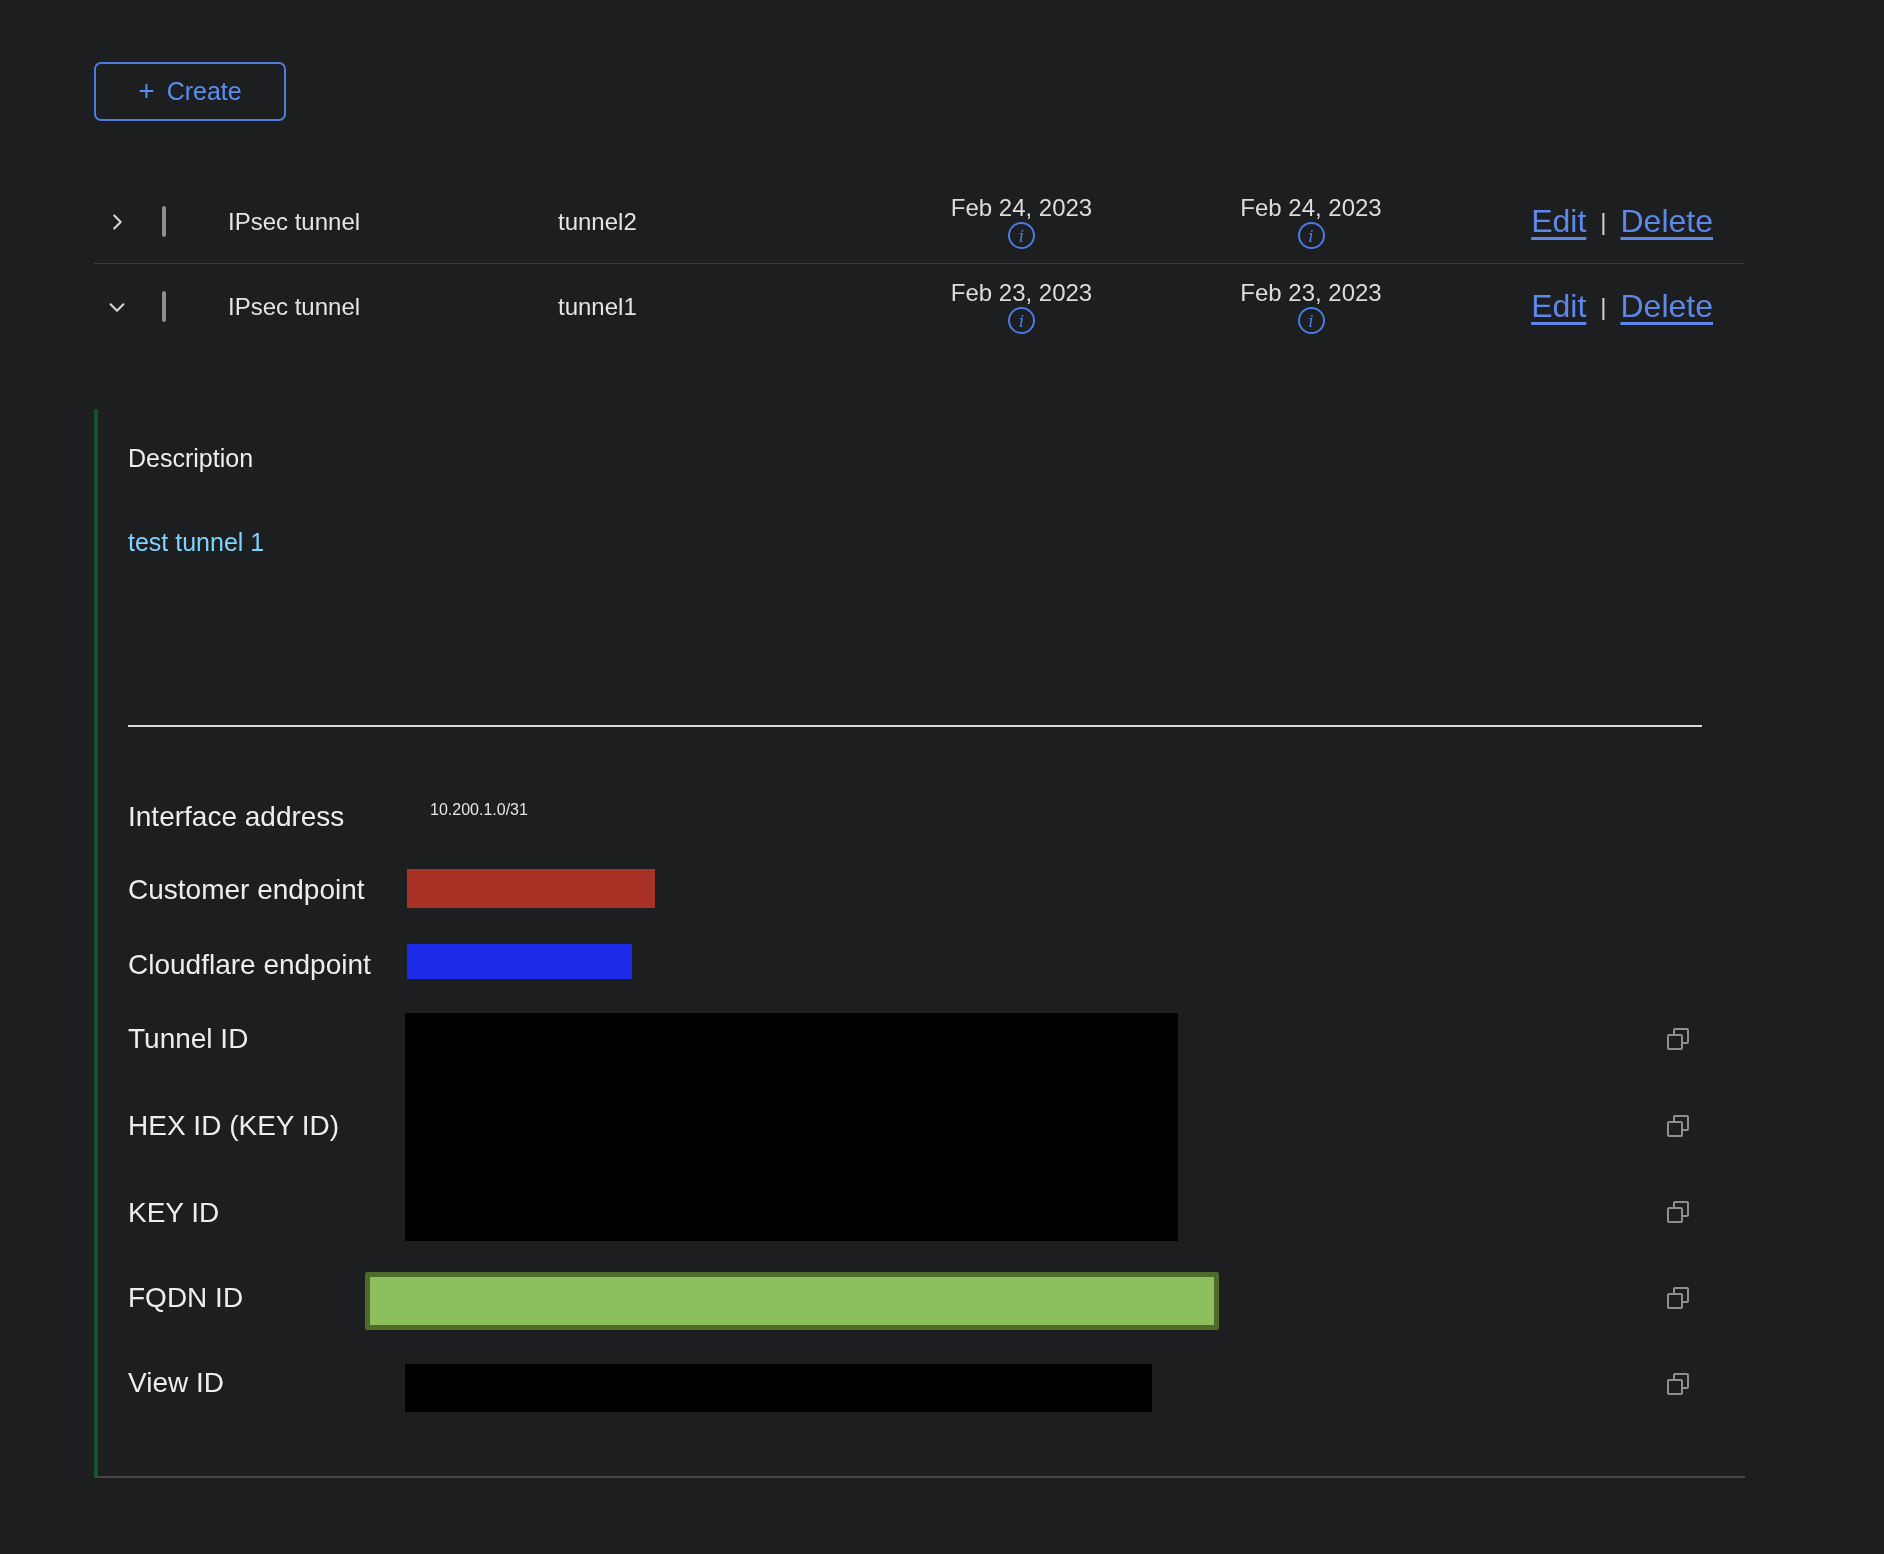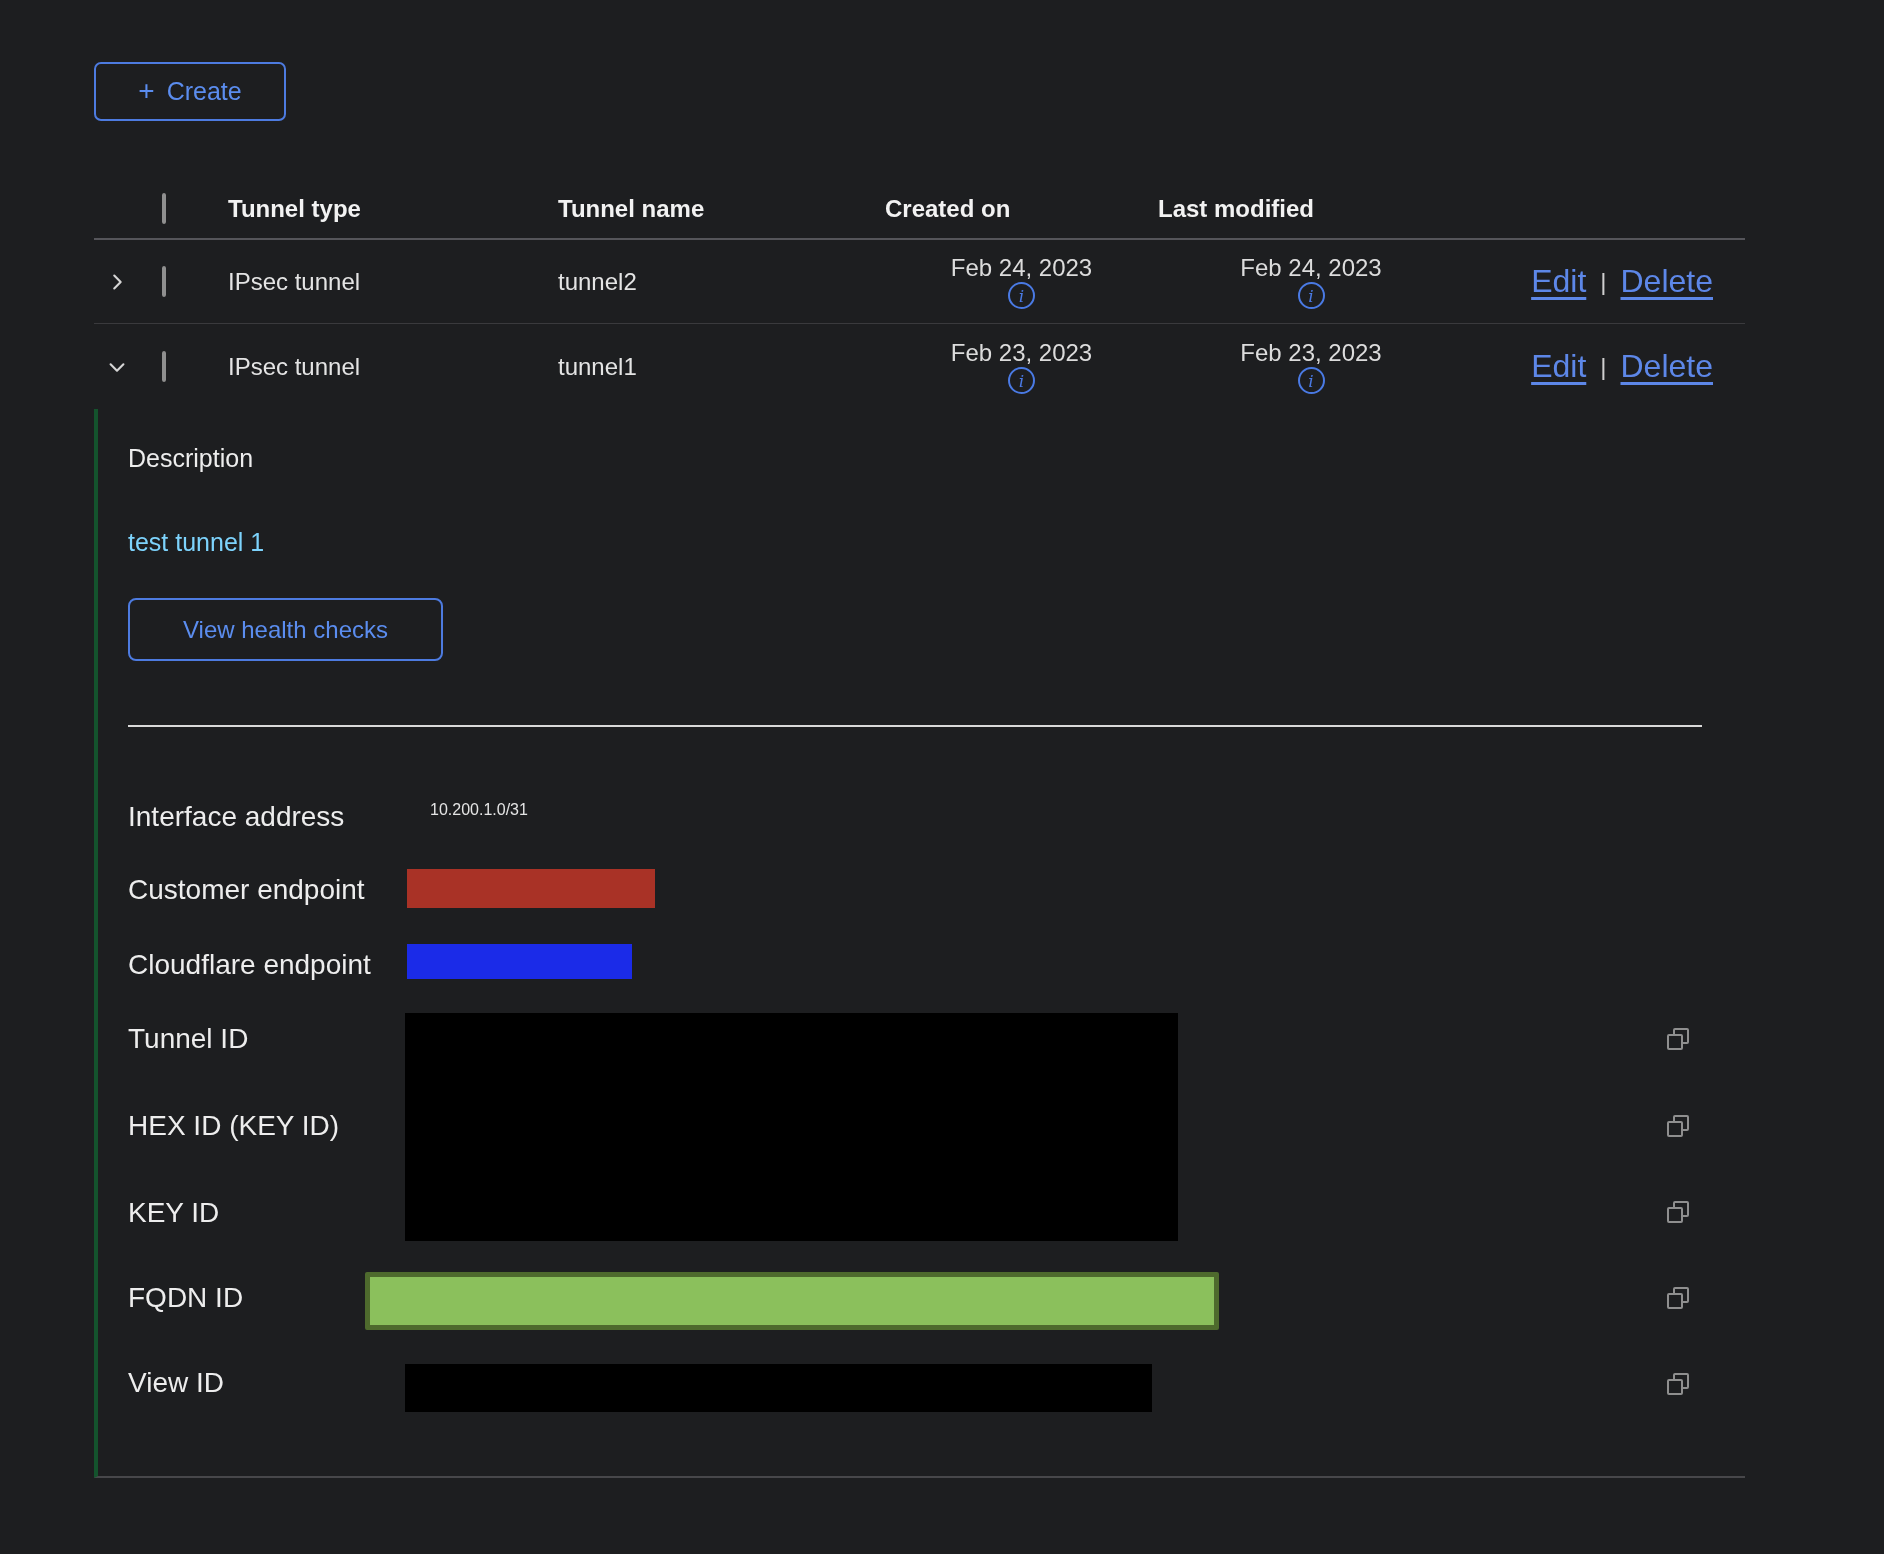--- a/index.html
+++ b/index.html
@@ -123,29 +123,20 @@
 
 <div id="page">
 
   <button class="create-btn">
     <span class="plus">+</span>
     <span>Create</span>
   </button>
 
   <div class="tunnel-table">
 
-    <div class="t-row hdr">
-      <div></div>
-      <div><span class="cb"></span></div>
-      <div>Tunnel type</div>
-      <div>Tunnel name</div>
-      <div>Created on</div>
-      <div>Last modified</div>
-      <div></div>
-    </div>
 
     <div class="t-row r1">
       <div class="expander">
         <svg width="22" height="22" viewBox="0 0 24 24">
             <path d="M9 5l7 7-7 7" stroke="#d6d6d6" stroke-width="2.3" fill="none" stroke-linecap="round" stroke-linejoin="round"></path>
           </svg>
       </div>
       <div><span class="cb"></span></div>
       <div>IPsec tunnel</div>
       <div>tunnel2</div>
@@ -187,21 +178,20 @@
         <span class="lnk">Delete</span>
       </div>
     </div>
   </div>
 
   <div class="panel">
 
     <div class="abs desc-label">Description</div>
     <div class="abs desc-value">test tunnel 1</div>
 
-    <button class="abs health-btn">View health checks</button>
 
     <div class="abs divider"></div>
 
     <div class="abs kv-label" style="top:392px">Interface address</div>
     <div class="abs kv-value" style="left:332px; top:392px">10.200.1.0/31</div>
 
     <div class="abs kv-label" style="top:465px">Customer endpoint</div>
     <div class="redact red" style="left:309px; top:460px; width:248px; height:39px"></div>
 
     <div class="abs kv-label" style="top:540px">Cloudflare endpoint</div>

